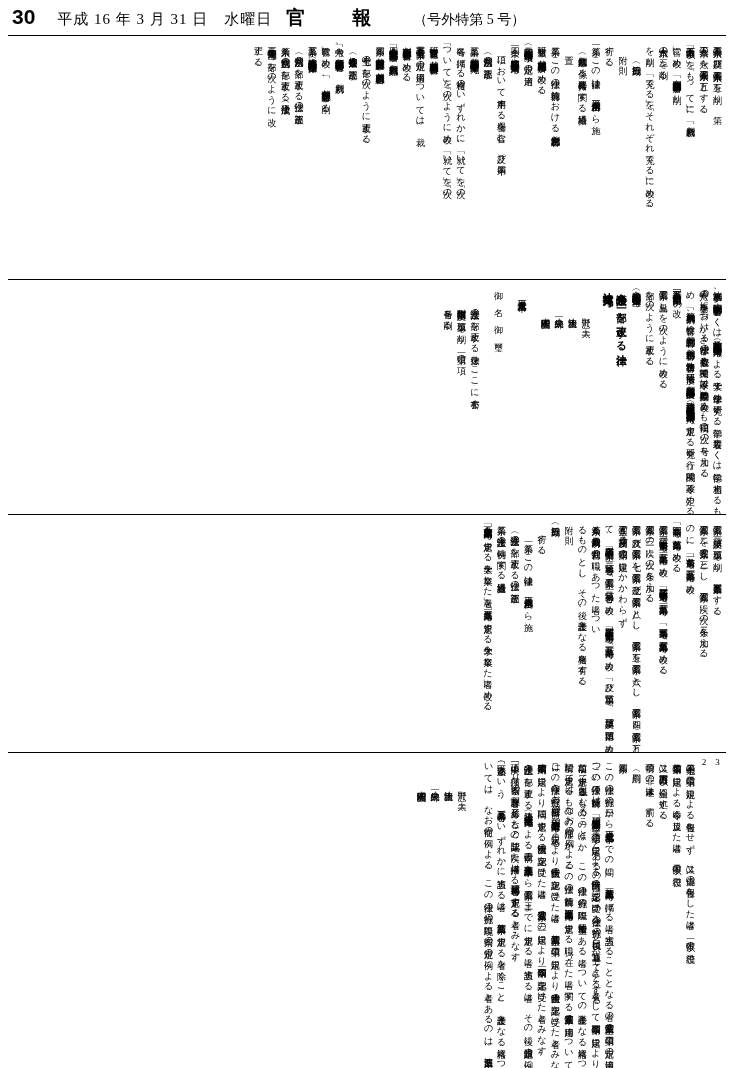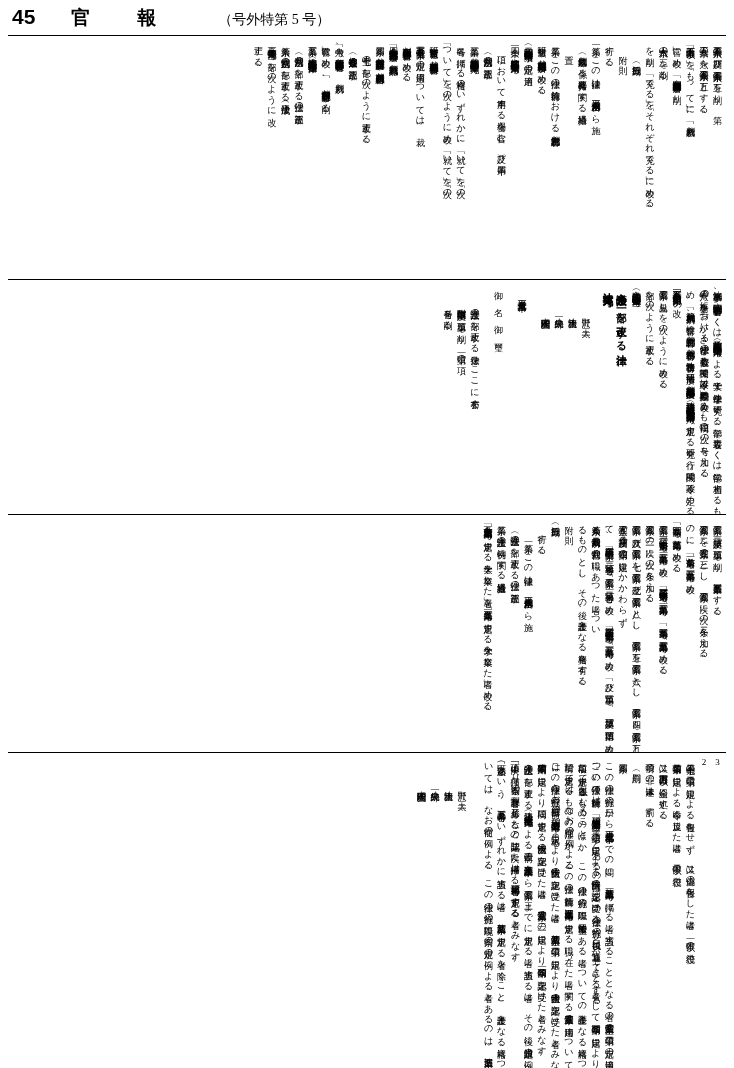--- a/index.html
+++ b/index.html
@@ -49,21 +49,21 @@
   .masthead-title {
     font-size: 19px;
     font-weight: bold;
     letter-spacing: 14px;
     margin-left: 14px;
     white-space: nowrap;
     line-height: 1;
   }
   .masthead-issue {
     font-size: 14px;
-    margin-left: 48px;
+    margin-left: 28px;
     white-space: nowrap;
     line-height: 1;
   }
 
   
   .band {
     position: relative;
     border-bottom: 1.2px solid #000;
     box-sizing: border-box;
     overflow: hidden;
@@ -113,21 +113,22 @@
   #band4 { height: 315px; }
   .spacer { width: 10px; }
   .spacer-lg { width: 26px; }
 </style>
 </head>
 <body>
 
 <div class="page">
 
   <div class="masthead">
-    <div class="page-number">45</div>
+    <div class="page-number">30</div>
+    <div class="masthead-date">平成 16 年 3 月 31 日　水曜日</div>
     <div class="masthead-title">官　報</div>
     <div class="masthead-issue">（号外特第 5 号）</div>
   </div>
 
   <div class="band" id="band1">
     <div class="band-inner">
       <div class="vcol w1">第五十六条の四及び第五十六条の五を削り、第</div>
       <div class="vcol w1">五十六条の六を第五十六条の五とする。</div>
       <div class="vcol w1">第六十五条中「以て」を「もって」に、「裁判所教</div>
       <div class="vcol w1">官」に改め、「家庭裁判所調査官研修所」を削り、</div>

